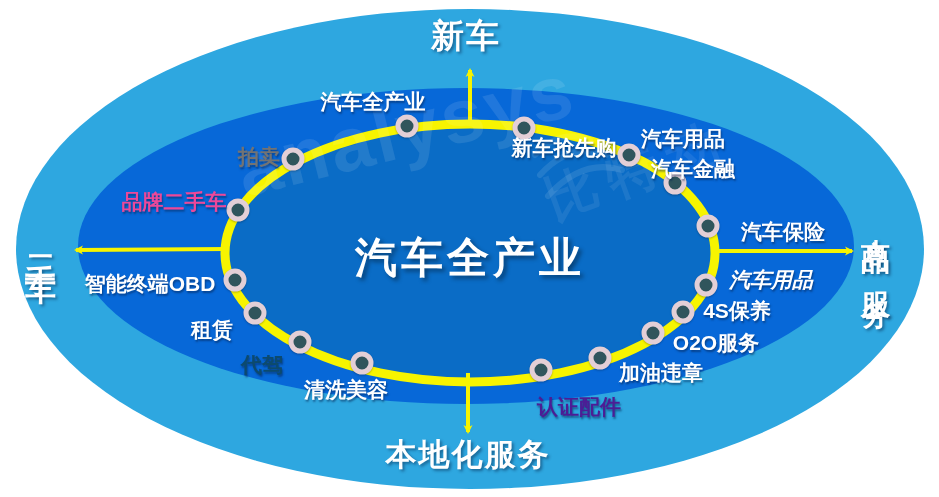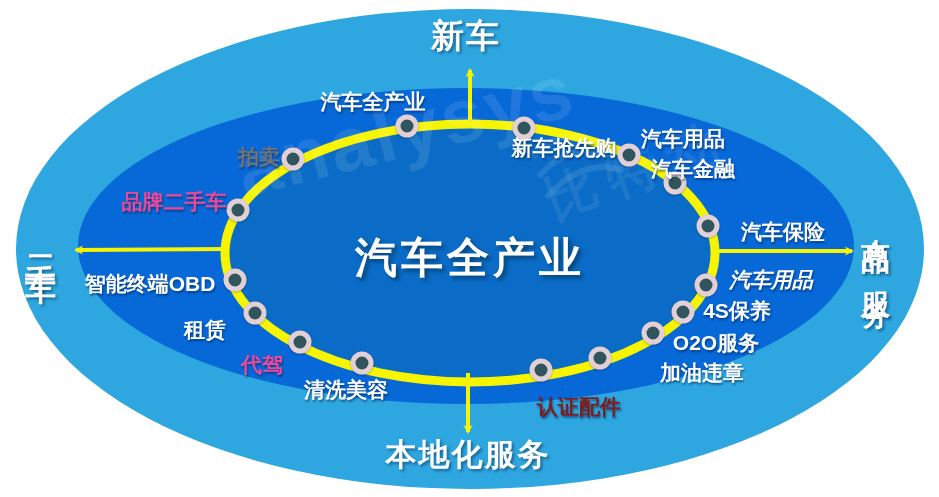--- a/index.html
+++ b/index.html
@@ -82,29 +82,29 @@
       <div class="node-label" style="left: 693px; top: 169px; color: rgb(255, 255, 255);">汽车金融</div>
       <div class="node-dot" style="left: 708px; top: 226px; background: rgb(48, 85, 92); border-color: rgb(227, 207, 214);"></div>
       <div class="node-label" style="left: 783px; top: 232px; color: rgb(255, 255, 255);">汽车保险</div>
       <div class="node-dot" style="left: 706px; top: 285px; background: rgb(48, 85, 92); border-color: rgb(227, 207, 214);"></div>
       <div class="node-label" style="left: 771px; top: 280px; color: rgb(255, 255, 255); font-style: italic;">汽车用品</div>
       <div class="node-dot" style="left: 683px; top: 312px; background: rgb(48, 85, 92); border-color: rgb(227, 207, 214);"></div>
       <div class="node-label" style="left: 737px; top: 311px; color: rgb(255, 255, 255);">4S保养</div>
       <div class="node-dot" style="left: 653px; top: 333px; background: rgb(48, 85, 92); border-color: rgb(227, 207, 214);"></div>
       <div class="node-label" style="left: 708px; top: 343px; color: rgb(255, 255, 255); margin-left: 8px;">O2O服务</div>
       <div class="node-dot" style="left: 600px; top: 358px; background: rgb(48, 85, 92); border-color: rgb(227, 207, 214);"></div>
-      <div class="node-label" style="left: 661px; top: 373px; color: rgb(255, 255, 255); margin-left: 41px;">加油违章</div>
+      <div class="node-label" style="left: 661px; top: 373px; color: rgb(255, 255, 255);">加油违章</div>
       <div class="node-dot" style="left: 541px; top: 370px; background: rgb(48, 85, 92); border-color: rgb(227, 207, 214);"></div>
-      <div class="node-label" style="left: 579px; top: 407px; color: #7f1d1d;">认证配件</div>
+      <div class="node-label" style="left: 579px; top: 407px; color: #4c1d95;">认证配件</div>
       <div class="node-dot" style="left: 362px; top: 363px; background: rgb(48, 85, 92); border-color: rgb(227, 207, 214);"></div>
       <div class="node-label" style="left: 346px; top: 390px; color: rgb(255, 255, 255);">清洗美容</div>
       <div class="node-dot" style="left: 300px; top: 342px; background: rgb(48, 85, 92); border-color: rgb(227, 207, 214);"></div>
-      <div class="node-label" style="left: 262px; top: 365px; color: #ec4899; font-family: Liberation Mono, monospace;">代驾</div>
+      <div class="node-label" style="left: 262px; top: 365px; color: #0c4a6e; font-family: Liberation Mono, monospace;">代驾</div>
       <div class="node-dot" style="left: 255px; top: 313px; background: rgb(48, 85, 92); border-color: rgb(227, 207, 214);"></div>
-      <div class="node-label" style="left: 205px; top: 330px; color: rgb(255, 255, 255);">租赁</div>
+      <div class="node-label" style="left: 212px; top: 330px; color: rgb(255, 255, 255);">租赁</div>
       <div class="node-dot" style="left: 235px; top: 280px; background: rgb(48, 85, 92); border-color: rgb(227, 207, 214);"></div>
       <div class="node-label" style="left: 150px; top: 284px; color: rgb(255, 255, 255);">智能终端OBD</div>
       <div class="node-dot" style="left: 238px; top: 210px; background: rgb(48, 85, 92); border-color: rgb(227, 207, 214);"></div>
       <div class="node-label" style="left: 174px; top: 202px; color: #ec4899;">品牌二手车</div>
       <div class="node-dot" style="left: 293px; top: 159px; background: rgb(48, 85, 92); border-color: rgb(227, 207, 214);"></div>
       <div class="node-label" style="left: 259px; top: 157px; color: #737373;">拍卖</div>
     </div>
 
 </div>
 

